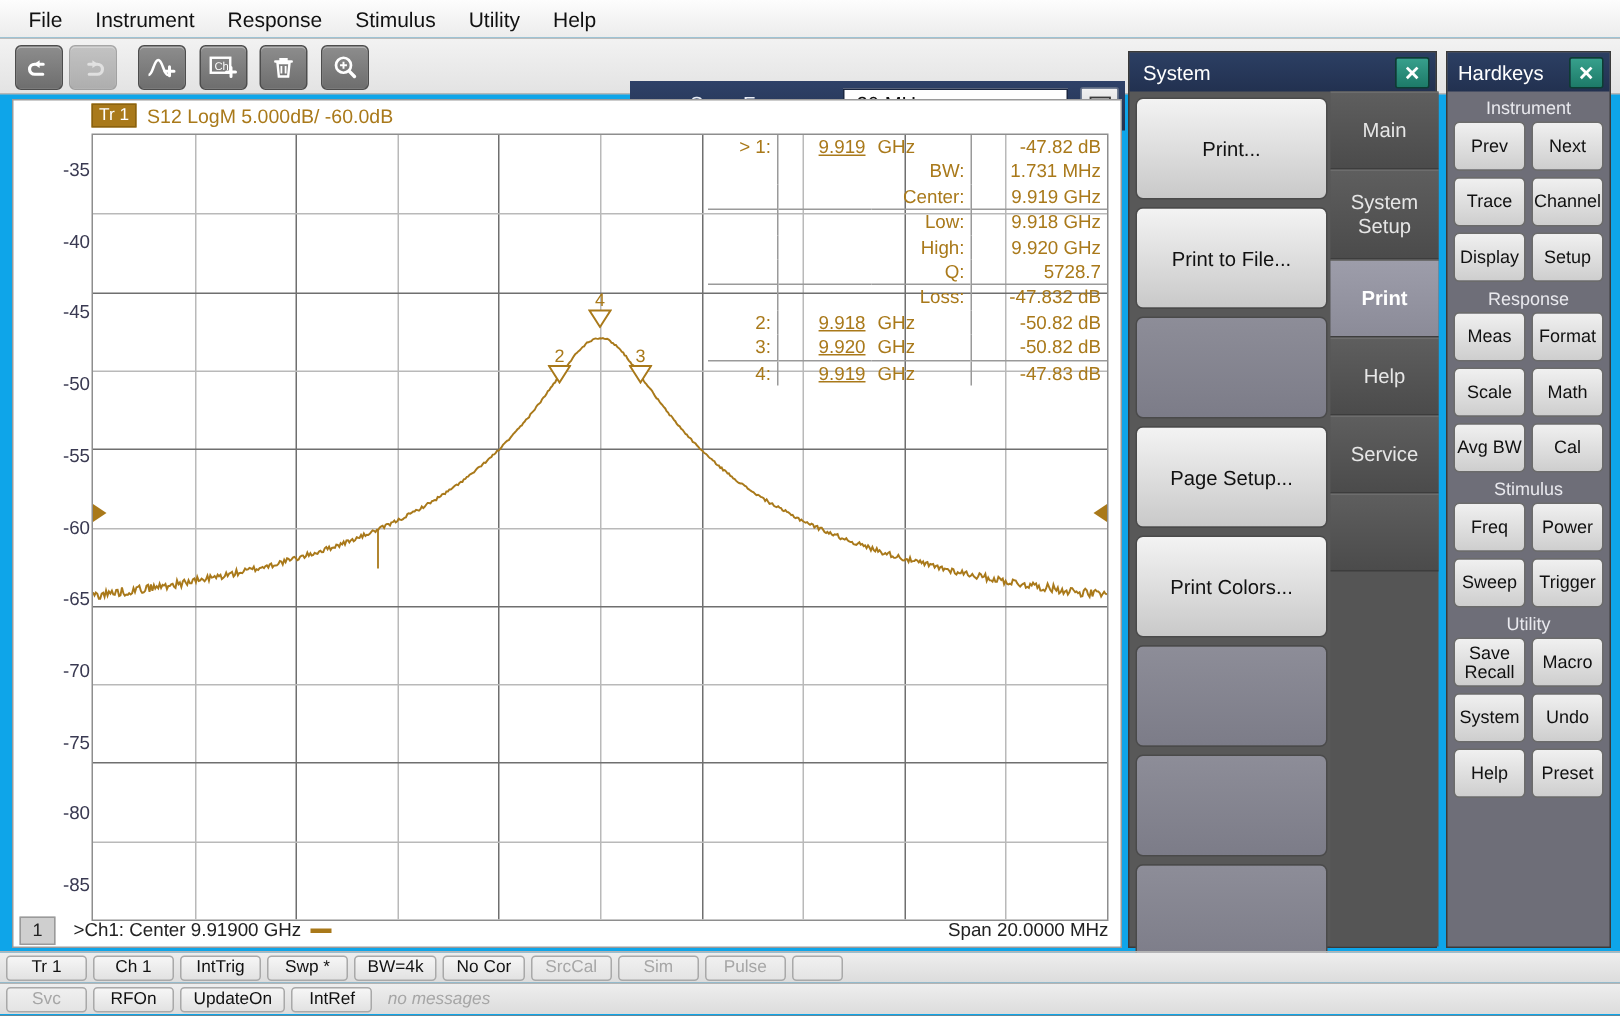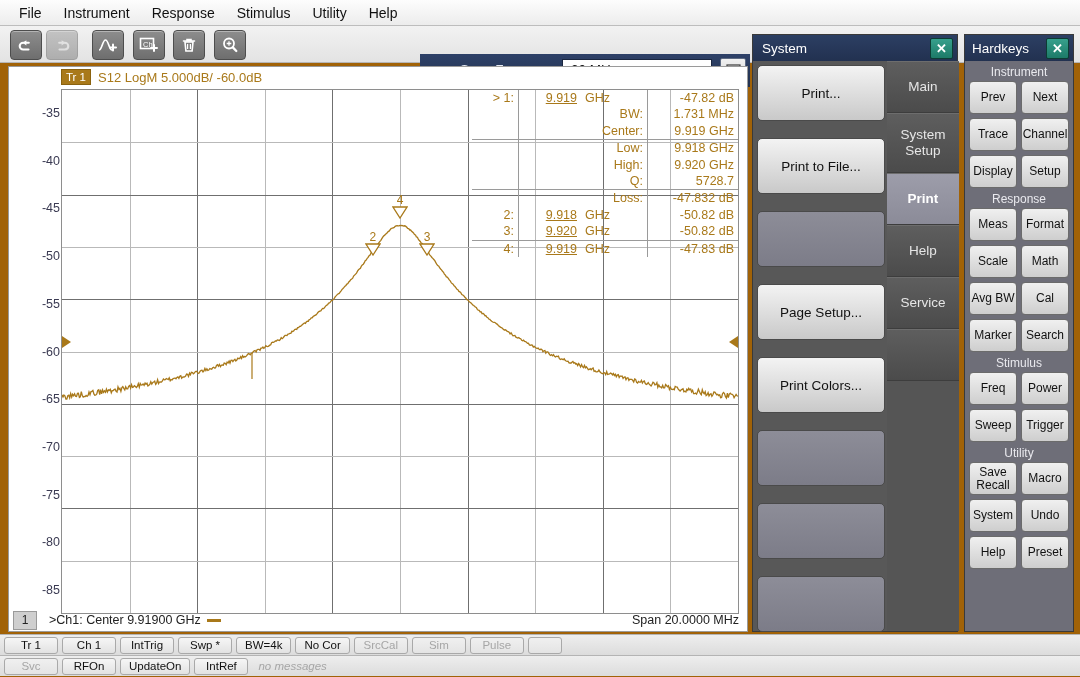--- a/index.html
+++ b/index.html
@@ -3,21 +3,21 @@
 <meta charset="utf-8">
 <style>
   html,body{margin:0;padding:0;}
   body{
     width:1080px;height:677px;overflow:hidden;
     background:#000;
     font-family:"Liberation Sans", sans-serif;
     font-size:12px;
     -webkit-font-smoothing:antialiased;
   }
-  #app{position:relative;width:1080px;height:677px;background:#a16207;}
+  #app{position:relative;width:1080px;height:677px;background:#0ea5e9;}
 
   
   .menubar{
     position:absolute;left:0;top:0;width:1080px;height:26px;
     background:linear-gradient(#fdfdfd,#ececec);
     border-bottom:1px solid #bdbdbd;
     display:flex;align-items:center;padding-left:8px;box-sizing:border-box;
   }
   .menuitem{
     font-size:14px;color:#111;padding:3px 11px;cursor:default;
@@ -138,21 +138,21 @@
   .xbtn{
     position:absolute;right:4px;top:3px;width:21px;height:19px;
     background:linear-gradient(#37a08c,#1d7a68);
     border:1px solid #0d3c33;border-radius:2px;
     display:flex;align-items:center;justify-content:center;
     color:#fff;font-size:13px;font-weight:bold;cursor:pointer;line-height:1;
   }
   .sys-body{position:absolute;left:0;top:26px;right:0;bottom:0;}
   .softcol{position:absolute;left:4px;top:4px;width:128px;bottom:4px;}
   .softkey{
-    position:absolute;left:0;width:128px;height:56px;
+    position:absolute;left:0;width:128px;height:68px;
     border:1px solid #4a4a4a;border-radius:5px;
     display:flex;align-items:center;justify-content:center;
     font-size:13.5px;color:#111;cursor:pointer;box-sizing:border-box;
   }
   .softkey.active{background:linear-gradient(#f3f3f3,#c9c9c9);}
   .softkey.empty{background:linear-gradient(#8d8d98,#7c7c88);color:transparent;}
   .tabcol{position:absolute;left:134px;top:0;width:72px;bottom:0;background:#555;}
   .systab{
     position:absolute;left:0;width:72px;
     display:flex;align-items:center;justify-content:center;text-align:center;
@@ -482,24 +482,20 @@
           <div class="hkey" style="white-space: pre-line;">Format</div>
         </div>
         <div class="hk-row">
           <div class="hkey" style="white-space: pre-line;">Scale</div>
           <div class="hkey" style="white-space: pre-line;">Math</div>
         </div>
         <div class="hk-row">
           <div class="hkey" style="white-space: pre-line;">Avg BW</div>
           <div class="hkey" style="white-space: pre-line;">Cal</div>
         </div>
-        <div class="hk-row">
-          <div class="hkey" style="white-space: pre-line;">Marker</div>
-          <div class="hkey" style="white-space: pre-line;">Search</div>
-        </div>
         <div class="hk-group">Stimulus</div>
         <div class="hk-row">
           <div class="hkey" style="white-space: pre-line;">Freq</div>
           <div class="hkey" style="white-space: pre-line;">Power</div>
         </div>
         <div class="hk-row">
           <div class="hkey" style="white-space: pre-line;">Sweep</div>
           <div class="hkey" style="white-space: pre-line;">Trigger</div>
         </div>
         <div class="hk-group">Utility</div>

